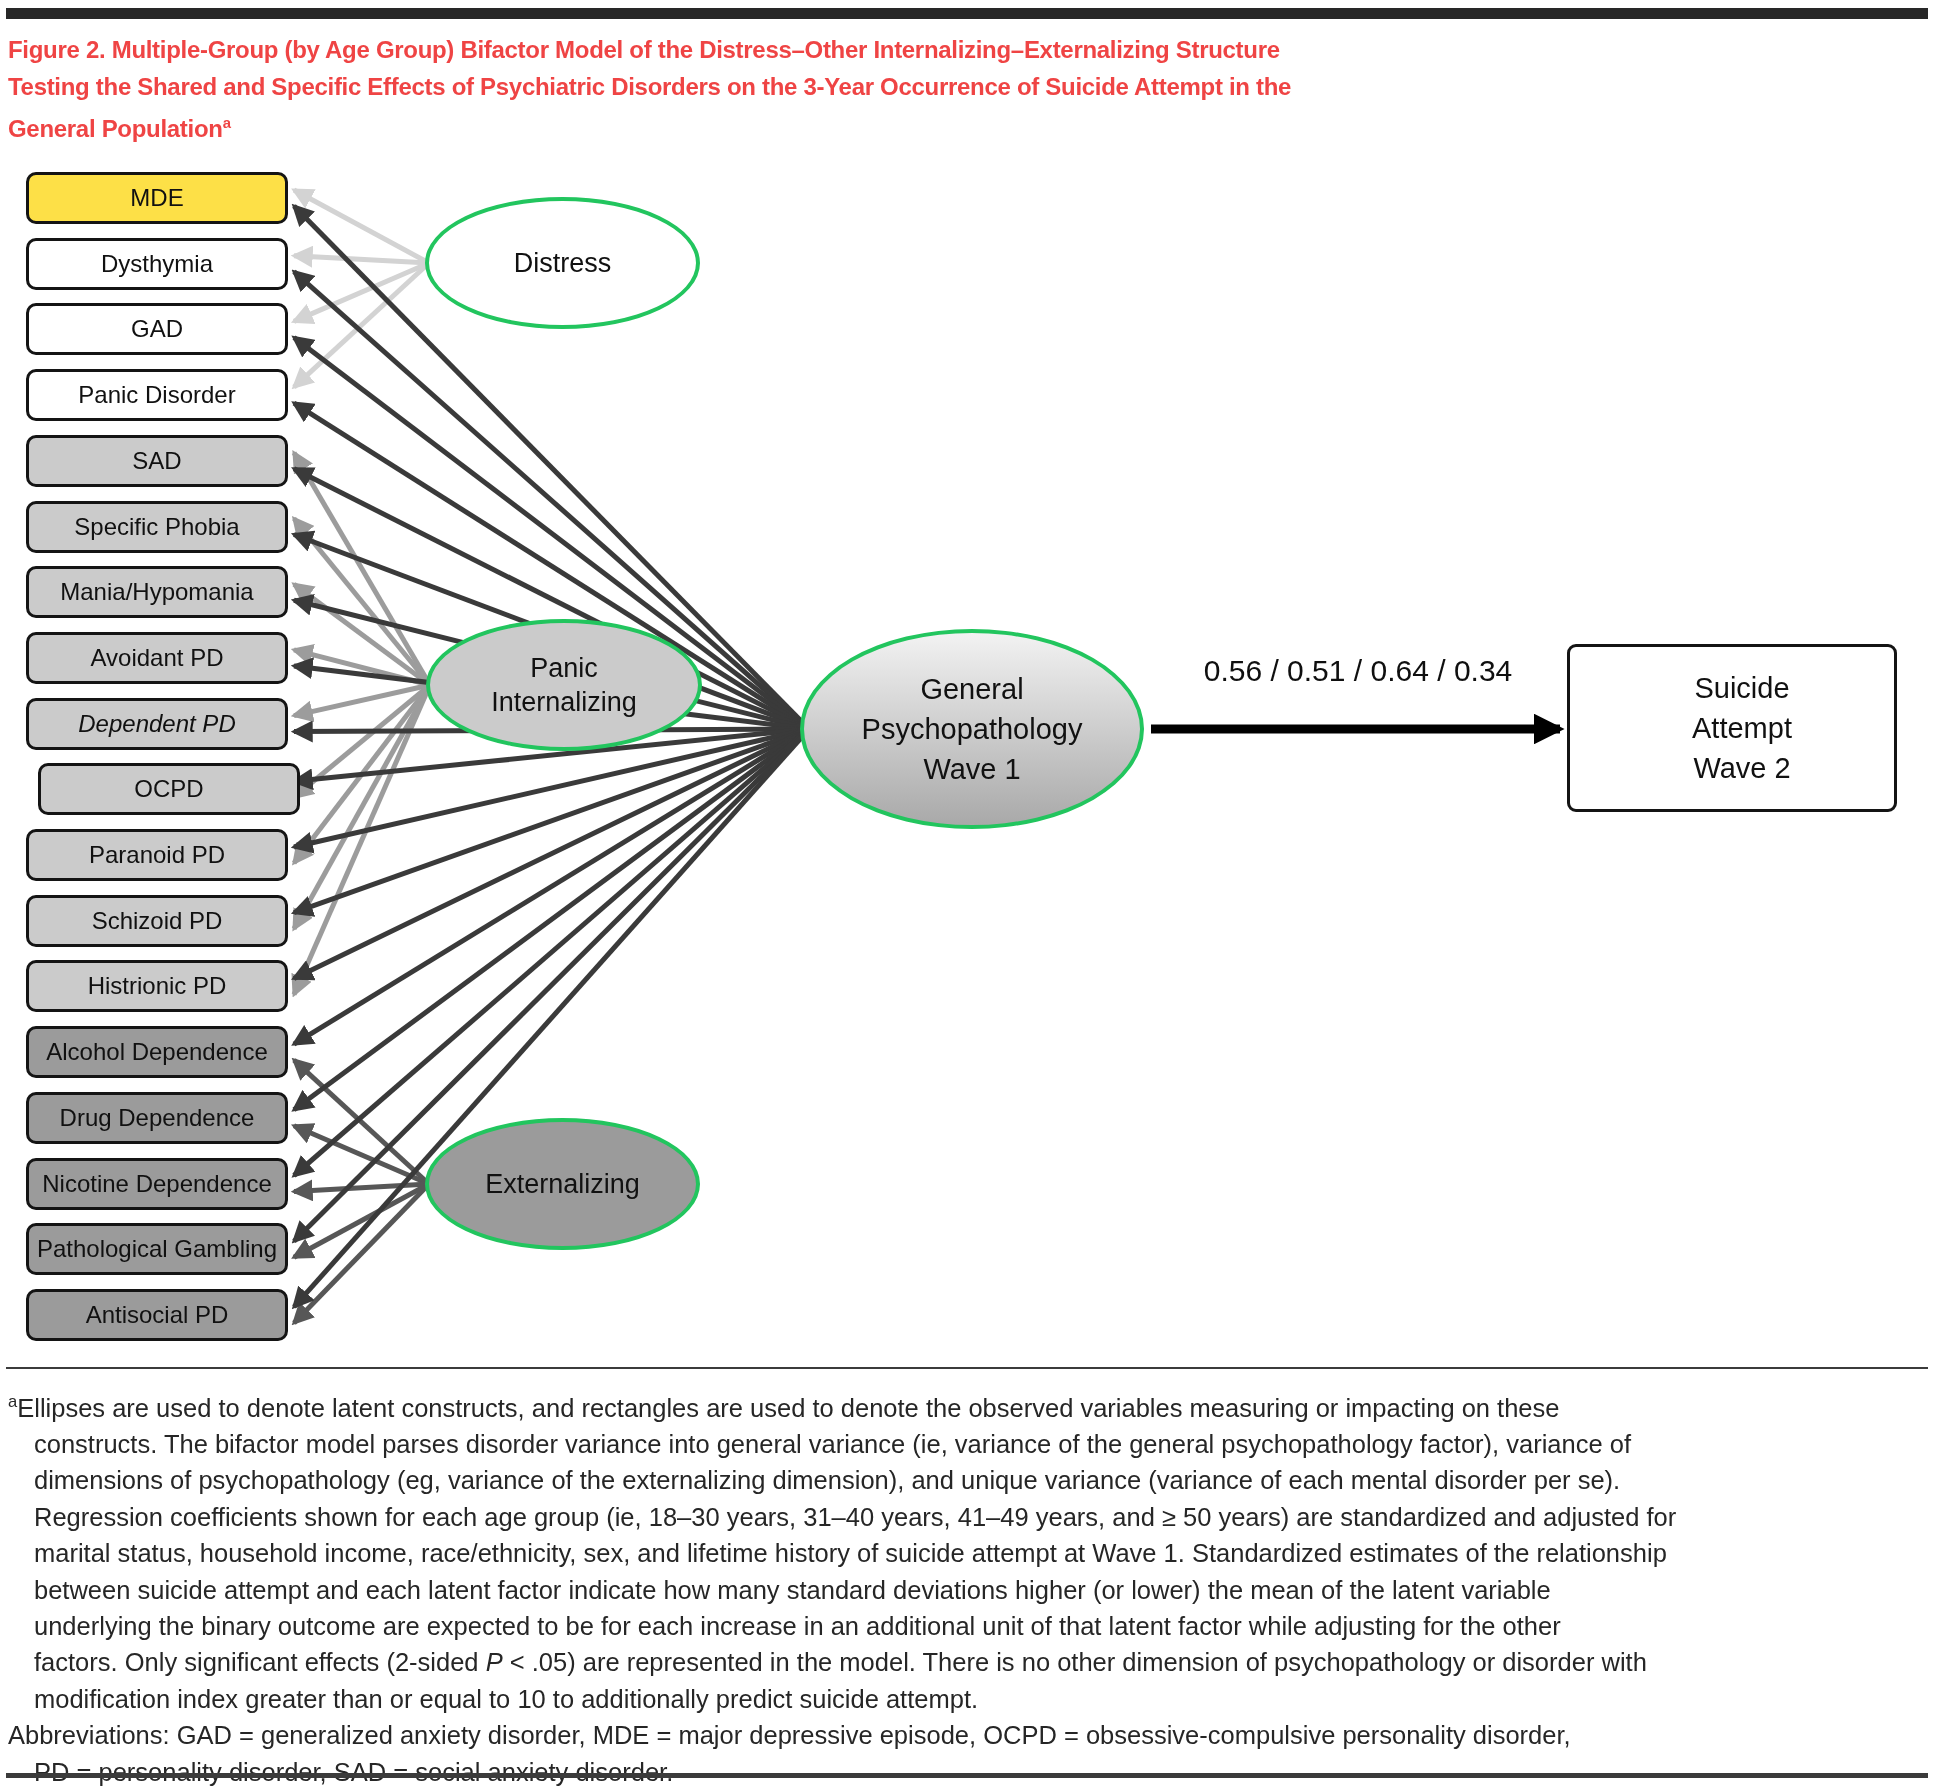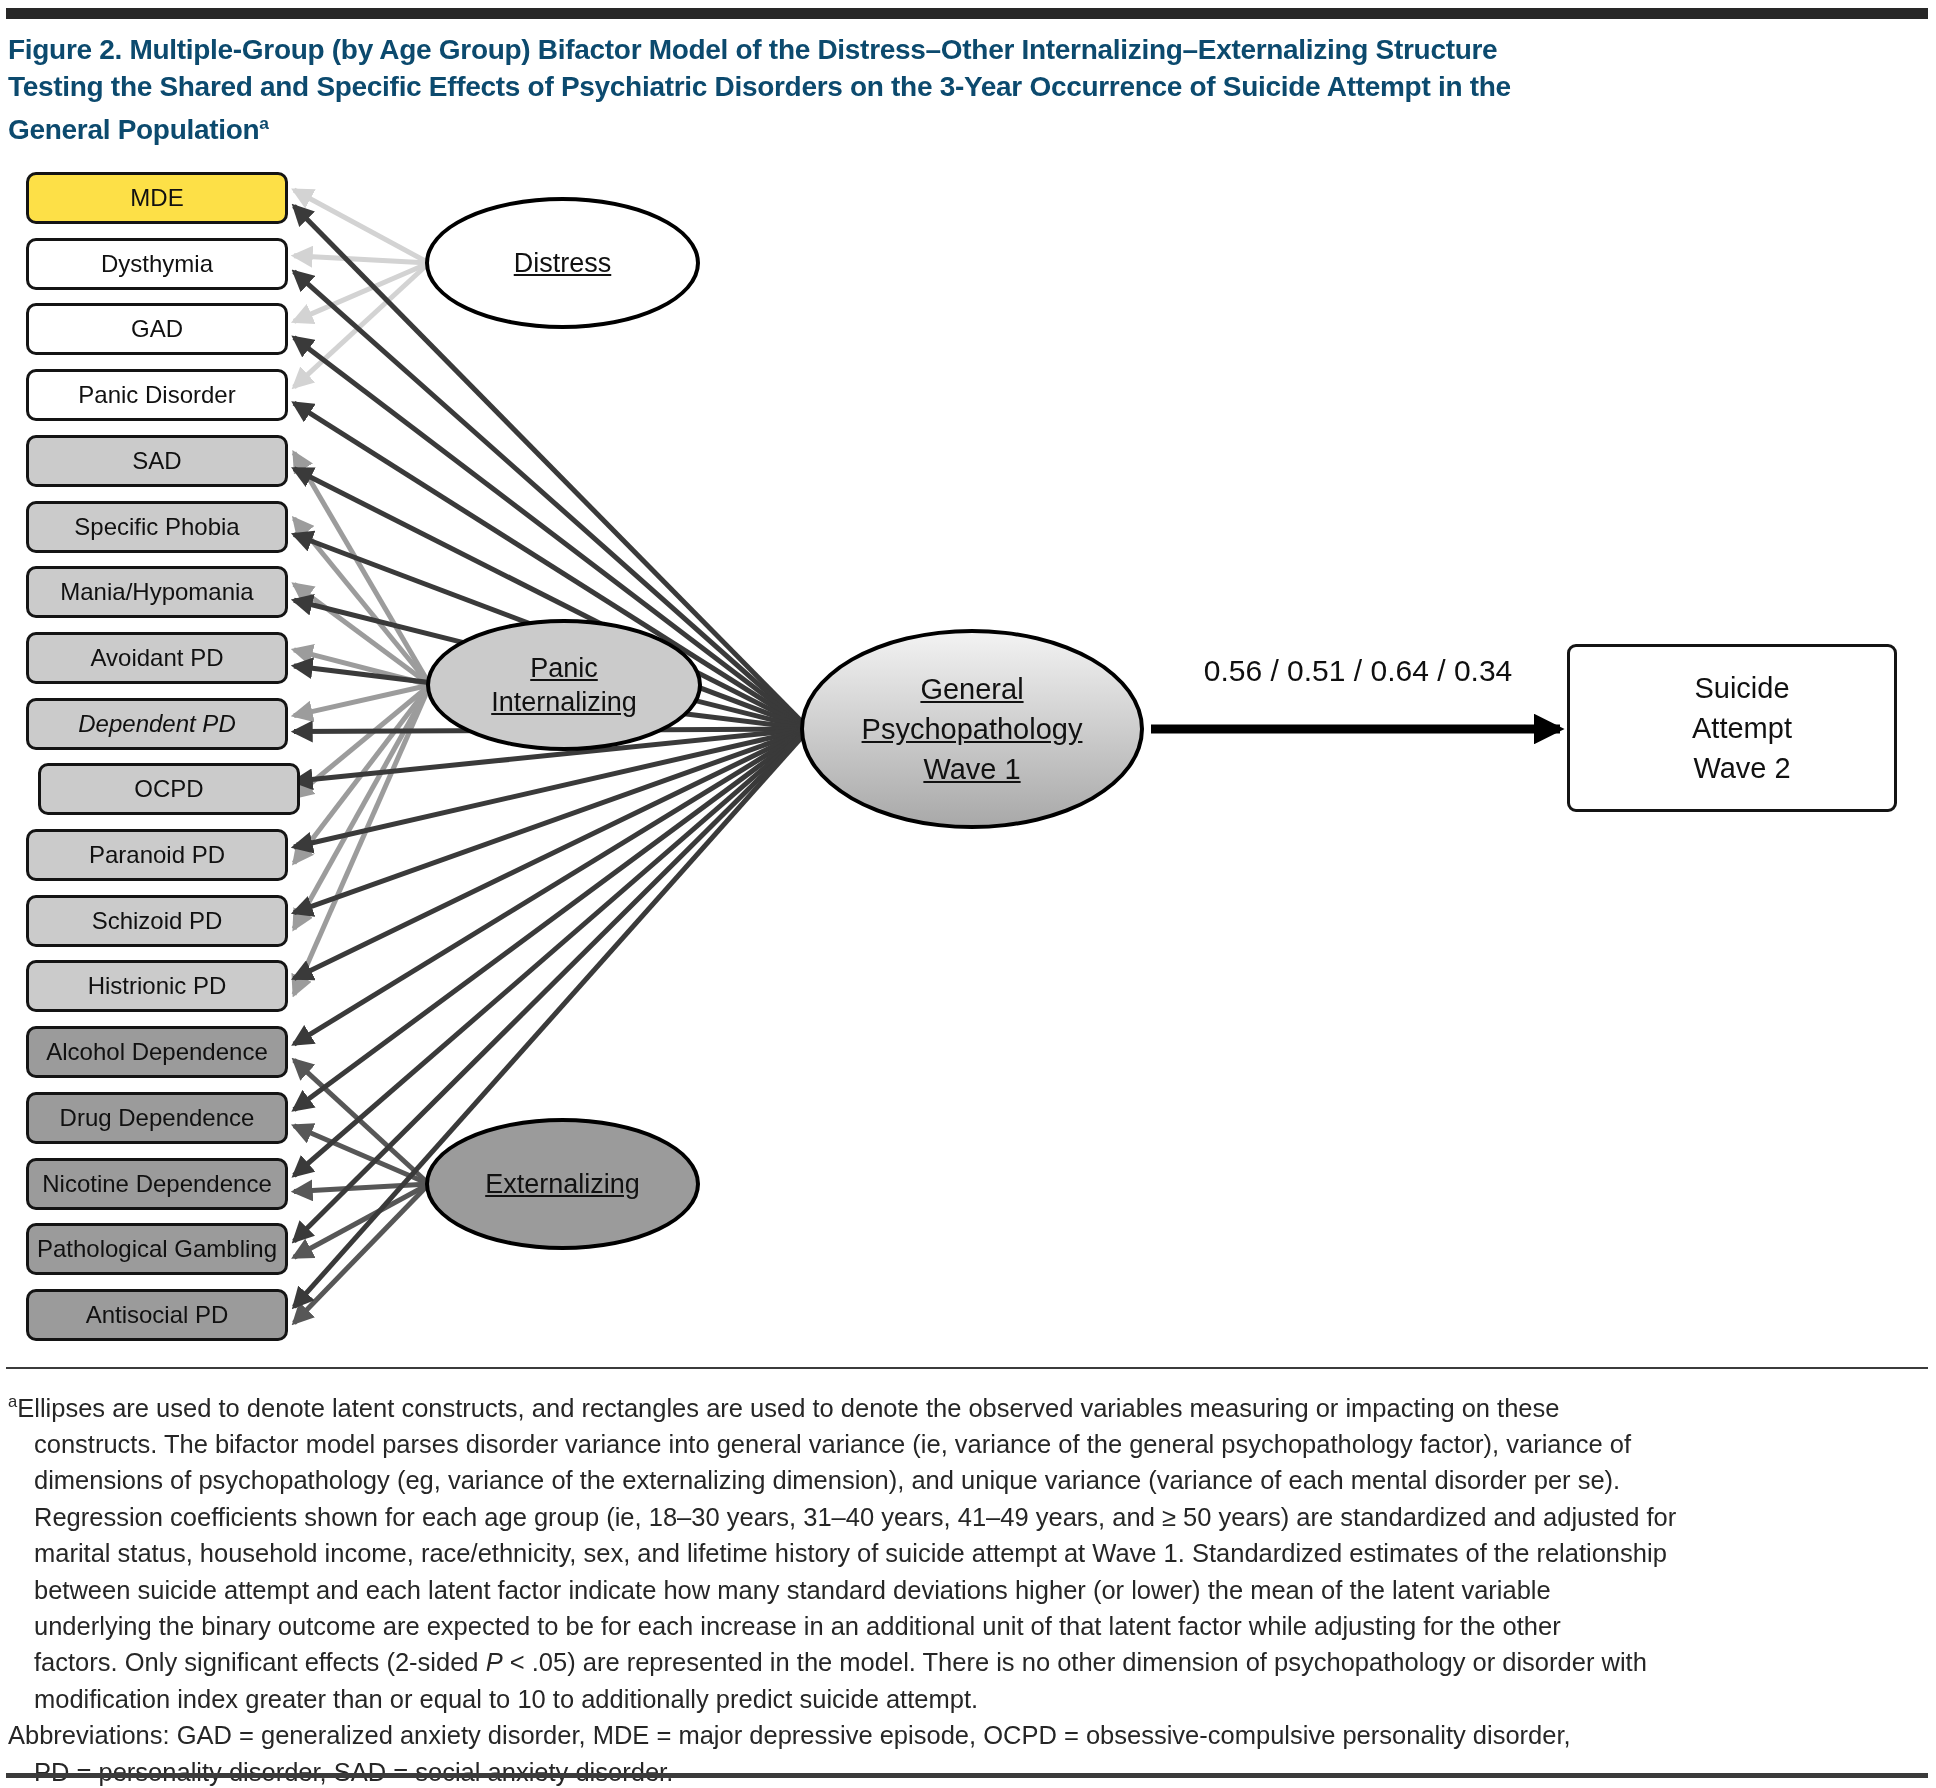--- a/index.html
+++ b/index.html
@@ -1,28 +1,28 @@
 <!DOCTYPE html>
 <html><head>
 <meta charset="utf-8">
 <style>
   html,body{margin:0;padding:0;background:#ffffff;}
   .page{position:relative;width:1936px;height:1788px;background:#ffffff;
         font-family:"Liberation Sans",sans-serif;overflow:hidden;color:#1c1c1c;}
   .top-bar{position:absolute;left:6px;top:8px;width:1922px;height:11px;background:#282828;}
-  .title{position:absolute;left:8px;top:31px;margin:0;font-size:28px;line-height:37px;
-         font-weight:bold;color:#0c4a6e;letter-spacing:-0.3px;white-space:nowrap;}
+  .title{position:absolute;left:8px;top:31px;margin:0;font-size:24px;line-height:37px;
+         font-weight:bold;color:#ef4444;letter-spacing:-0.3px;white-space:nowrap;}
   .title sup{font-size:0.62em;}
   .arrows{position:absolute;left:0;top:0;z-index:1;}
   .box{position:absolute;left:26px;width:262px;height:52px;box-sizing:border-box;
        border:3.5px solid #141414;border-radius:10px;display:flex;align-items:center;
        justify-content:center;font-size:24px;color:#111;z-index:2;white-space:nowrap;}
-  .ellipse{position:absolute;box-sizing:border-box;border:4px solid #000000;border-radius:50%;
+  .ellipse{position:absolute;box-sizing:border-box;border:4px solid #22c55e;border-radius:50%;
        display:flex;flex-direction:column;align-items:center;justify-content:center;
-       font-size:27px;line-height:34px;color:#111;z-index:2;text-decoration:underline;}
+       font-size:27px;line-height:34px;color:#111;z-index:2;}
   #ellipse-distress{left:425px;top:197px;width:275px;height:132px;}
   #ellipse-other-internalizing{left:426px;top:619px;width:276px;height:132px;}
   #ellipse-externalizing{left:425px;top:1118px;width:275px;height:132px;}
   #ellipse-general{left:800px;top:629px;width:344px;height:200px;font-size:29px;line-height:40px;}
   .coef{position:absolute;left:1152px;top:654px;width:412px;text-align:center;
         font-size:30px;color:#0f0f0f;z-index:2;white-space:nowrap;}
   .outcome{position:absolute;left:1567px;top:644px;width:330px;height:168px;box-sizing:border-box;
         border:3px solid #141414;border-radius:9px;background:#ffffff;display:flex;
         flex-direction:column;align-items:center;justify-content:center;font-size:29px;
         line-height:40px;color:#111;z-index:2;text-align:center;}

